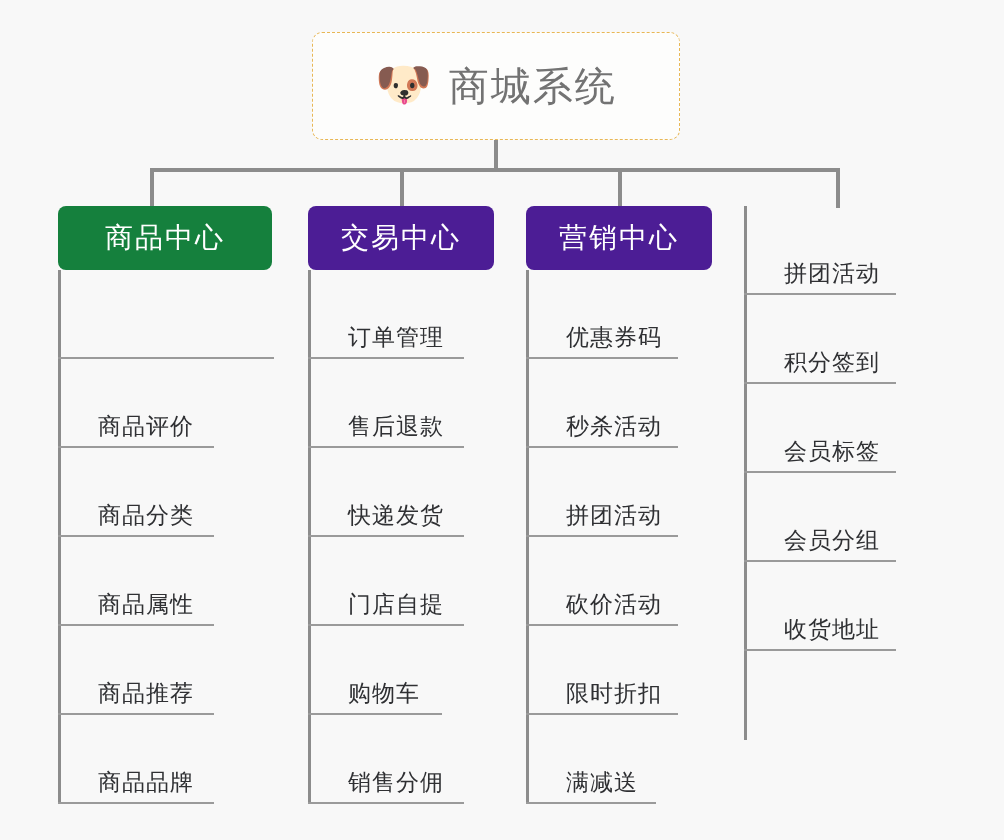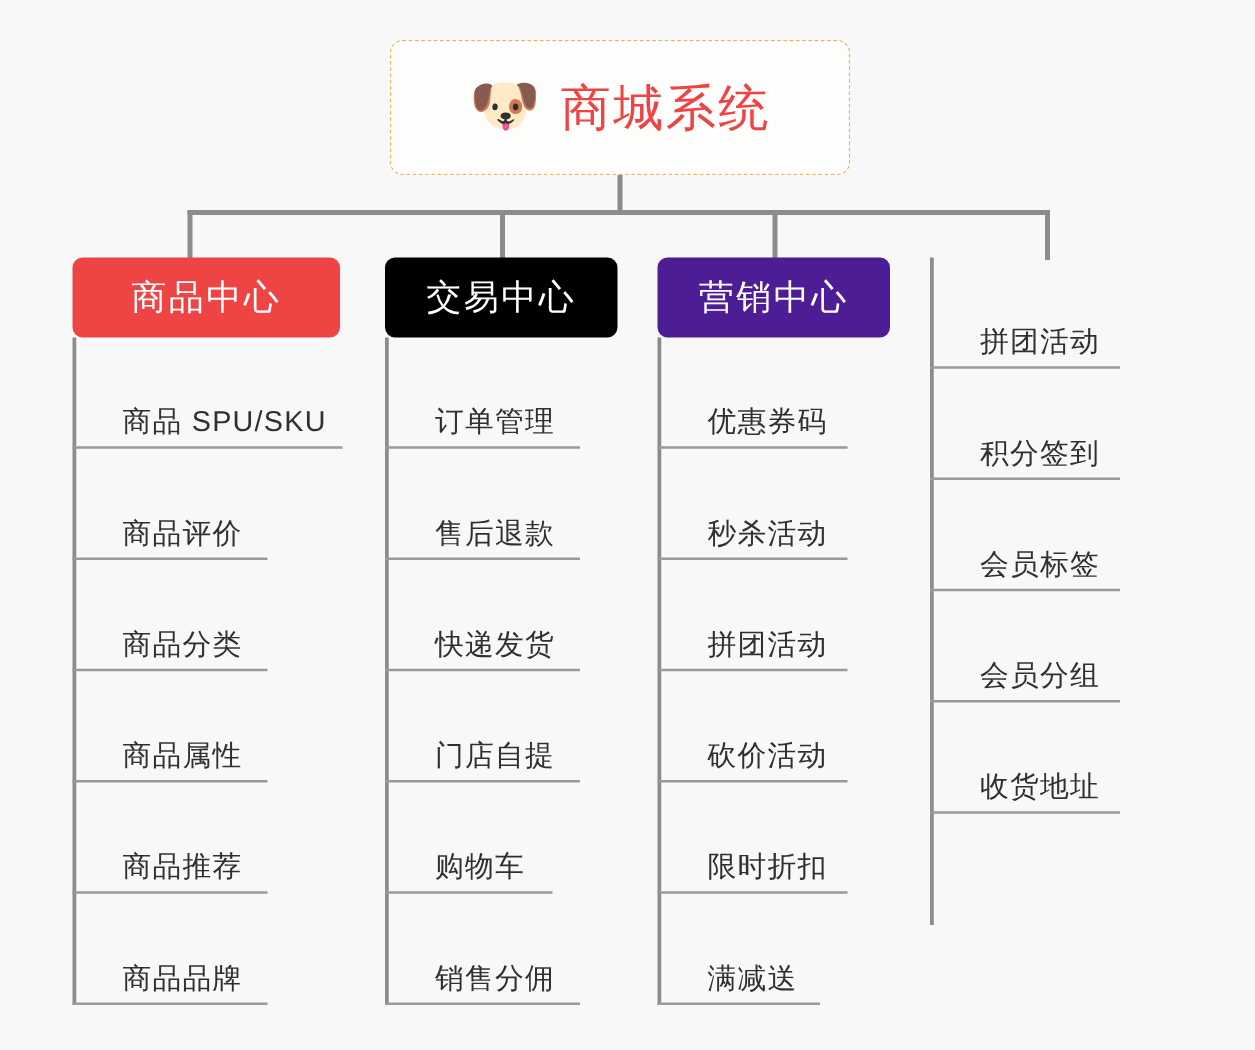--- a/index.html
+++ b/index.html
@@ -126,38 +126,37 @@
     background: #9a9a9a;
   }
 </style>
 </head>
 <body style="background: rgb(248, 248, 248);">
 
 <div class="chart">
 
   <div class="root-node" style="border-color: rgb(232, 183, 85);">
     <span class="root-emoji">🐶</span>
-    <span class="root-title" style="color: #ef4444;">商城系统</span>
+    <span class="root-title" style="color: #737373;">商城系统</span>
   </div>
 
   <div class="conn conn-stem"></div>
   <div class="conn conn-bus"></div>
   <div class="conn conn-drop" style="left:150px;"></div>
   <div class="conn conn-drop" style="left:400px;"></div>
   <div class="conn conn-drop" style="left:618px;"></div>
   <div class="conn conn-drop" style="left:836px;"></div>
 
   <div class="column" style="left:58px; width:214px;">
-    <div class="col-header" style="background: #ef4444;">
+    <div class="col-header" style="background: #15803d;">
       <span>商品中心</span>
     </div>
     <div class="col-body">
       <div class="col-trunk" style="height:534px;"></div>
       <div class="leaf">
-        <span class="leaf-label">商品 SPU/SKU</span>
         <span class="leaf-rule" style="width:216px;"></span>
       </div>
       <div class="leaf">
         <span class="leaf-label">商品评价</span>
         <span class="leaf-rule" style="width:156px;"></span>
       </div>
       <div class="leaf">
         <span class="leaf-label">商品分类</span>
         <span class="leaf-rule" style="width:156px;"></span>
       </div>
@@ -170,21 +169,21 @@
         <span class="leaf-rule" style="width:156px;"></span>
       </div>
       <div class="leaf">
         <span class="leaf-label">商品品牌</span>
         <span class="leaf-rule" style="width:156px;"></span>
       </div>
     </div>
   </div>
 
   <div class="column" style="left:308px; width:186px;">
-    <div class="col-header" style="background: #000000;">
+    <div class="col-header" style="background: #4c1d95;">
       <span>交易中心</span>
     </div>
     <div class="col-body">
       <div class="col-trunk" style="height:534px;"></div>
       <div class="leaf">
         <span class="leaf-label">订单管理</span>
         <span class="leaf-rule" style="width:156px;"></span>
       </div>
       <div class="leaf">
         <span class="leaf-label">售后退款</span>

